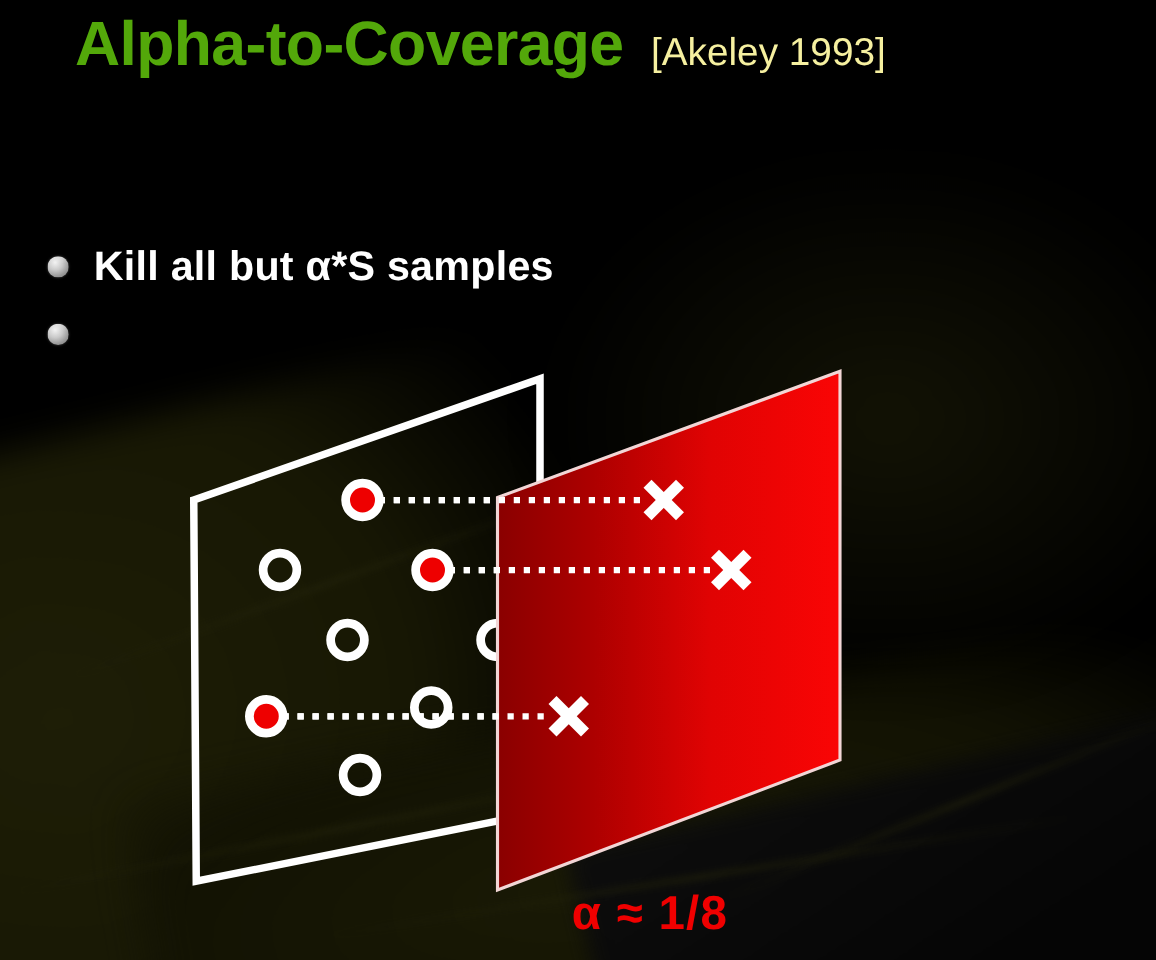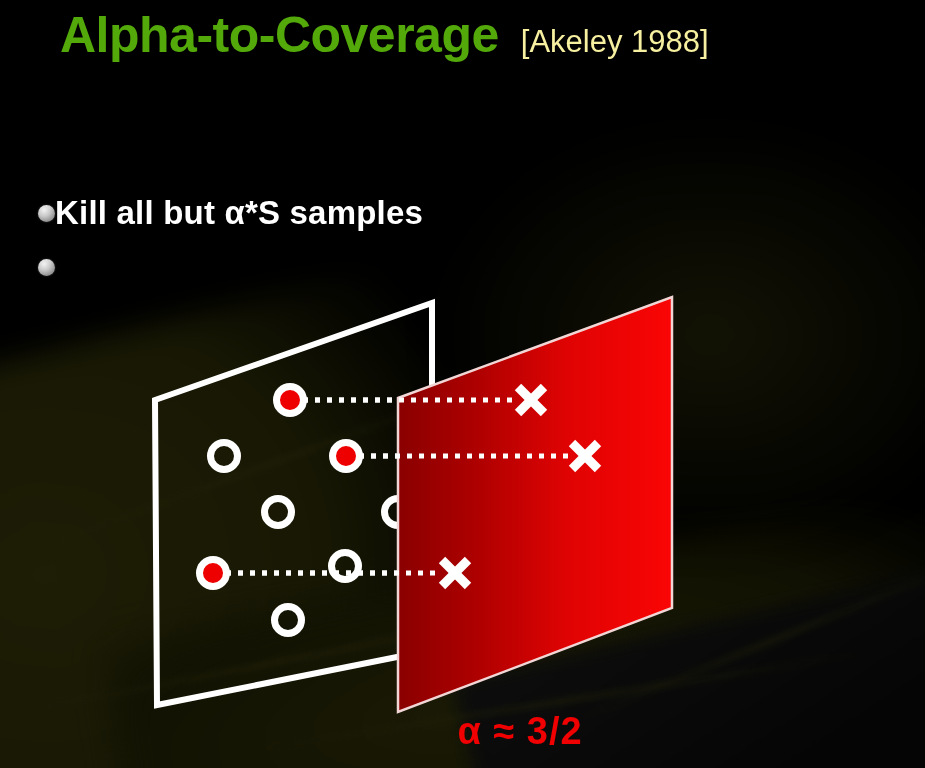--- a/index.html
+++ b/index.html
@@ -98,20 +98,21 @@
   
   .bullets {
     position: absolute;
     left: 38px;
     top: 186px;
   }
   .bullet-row {
     display: flex;
     align-items: center;
     height: 54px;
+    gap: 20px;
   }
   .bullet-marker {
     width: 17px;
     height: 17px;
     border-radius: 50%;
     background:
       linear-gradient(180deg, rgba(255,255,255,0.30) 0%, rgba(255,255,255,0.0) 35%),
       radial-gradient(circle at 36% 30%, #f2f2f2 0%, #c9c9c9 38%, #9a9a9a 68%, #767676 100%);
     flex: none;
     box-shadow: 0 0 2px rgba(255,255,255,0.25);
@@ -154,21 +155,21 @@
     <div class="swirl-c"></div>
     <div class="dark-wedge"></div>
     <div class="streak streak-1"></div>
     <div class="streak streak-2"></div>
     <div class="streak streak-3"></div>
     <div class="streak streak-4"></div>
   </div>
 
   <div class="title-row">
     <span class="slide-title">Alpha-to-Coverage</span>
-    <span class="slide-citation">[Akeley 1988]</span>
+    <span class="slide-citation">[Akeley 1993]</span>
   </div>
 
   <div class="bullets">
     <div class="bullet-row">
       <span class="bullet-marker"></span>
       <span class="bullet-text">Kill all but α*S samples</span>
     </div>
     <div class="bullet-row">
       <span class="bullet-marker"></span>
     </div>
@@ -236,14 +237,14 @@
           <line x1="572" y1="443" x2="598" y2="469" stroke="#ffffff" stroke-width="9" stroke-linecap="butt"></line>
           <line x1="572" y1="469" x2="598" y2="443" stroke="#ffffff" stroke-width="9" stroke-linecap="butt"></line>
         </g>
         <g>
           <line x1="442" y1="560" x2="468" y2="586" stroke="#ffffff" stroke-width="9" stroke-linecap="butt"></line>
           <line x1="442" y1="586" x2="468" y2="560" stroke="#ffffff" stroke-width="9" stroke-linecap="butt"></line>
         </g>
       </g>
   </svg>
 
-  <div class="caption">α ≈ 3/2</div>
+  <div class="caption">α ≈ 1/8</div>
 </div>
 
 </body></html>

